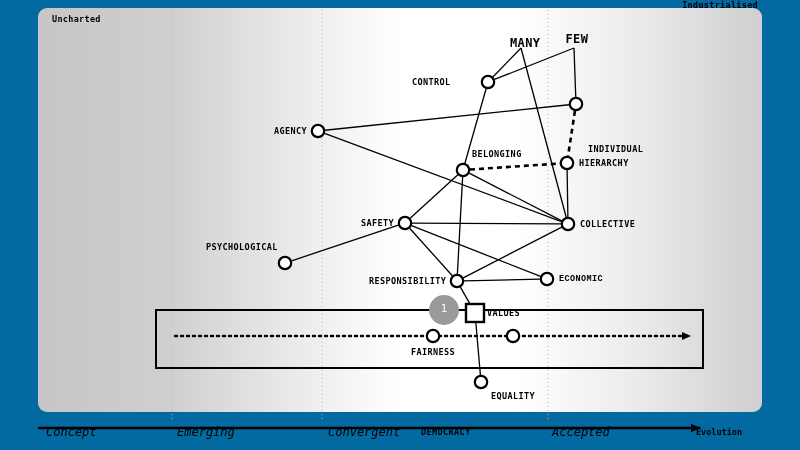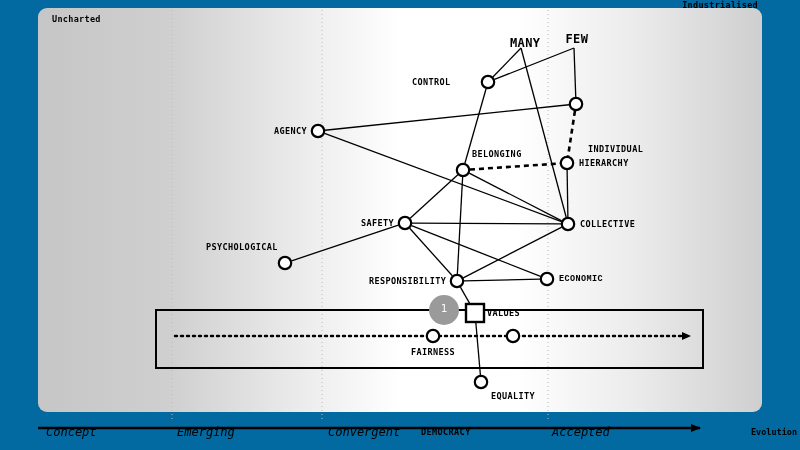--- a/index.html
+++ b/index.html
@@ -106,21 +106,21 @@
   <div class="zone-label" style="left:52px;top:14px;">Uncharted</div>
   <div class="zone-label" style="right:42px;top:0;">Industrialised</div>
 
   <div id="stagelabels">
       <div class="stage-label" style="left: 46px; top: 425px;">Concept</div>
       <div class="stage-label" style="left: 177px; top: 425px;">Emerging</div>
       <div class="stage-label" style="left: 328px; top: 425px;">Convergent</div>
       <div class="stage-label" style="left: 552px; top: 425px;">Accepted</div>
     </div>
 
-  <div class="evo-label" style="left:751px;top:427px;">Evolution</div>
+  <div class="evo-label" style="left:696px;top:427px;">Evolution</div>
 
   <div id="nodelabels">
       <div class="node-label" style="left: 412px; top: 77px;">CONTROL</div>
       <div class="node-label" style="left: 588px; top: 99px; margin-top: 45px;">INDIVIDUAL</div>
       <div class="node-label" style="left: 274px; top: 126px;">AGENCY</div>
       <div class="node-label" style="left: 472px; top: 149px;">BELONGING</div>
       <div class="node-label" style="left: 579px; top: 158px;">HIERARCHY</div>
       <div class="node-label" style="left: 361px; top: 218px;">SAFETY</div>
       <div class="node-label" style="left: 580px; top: 219px;">COLLECTIVE</div>
       <div class="node-label" style="left: 206px; top: 242px;">PSYCHOLOGICAL</div>

